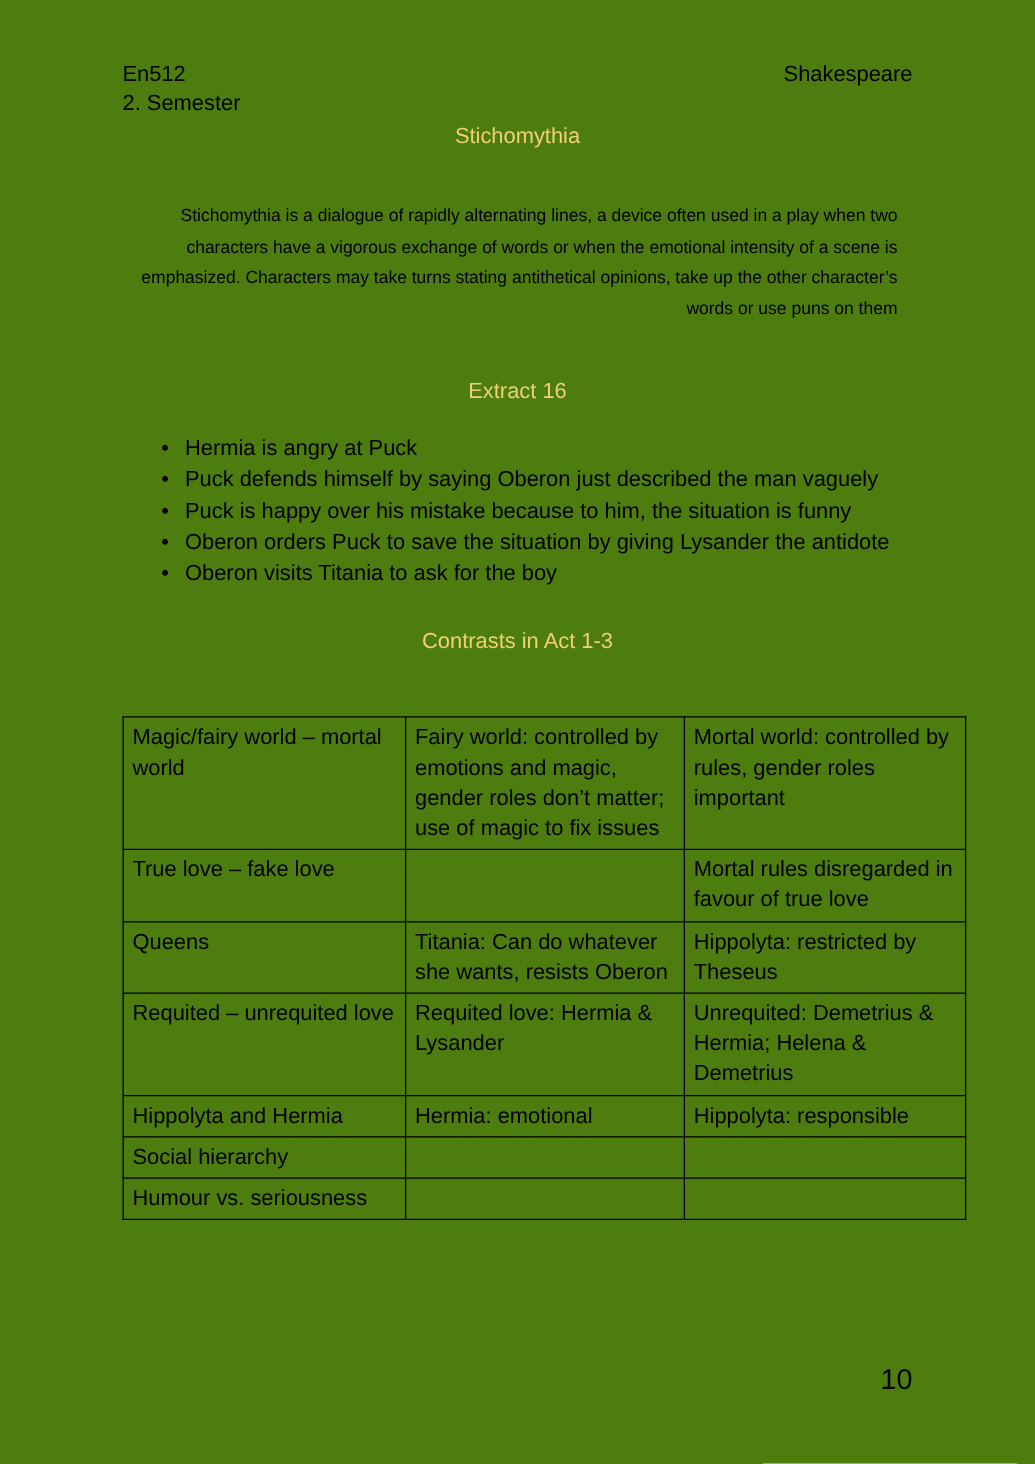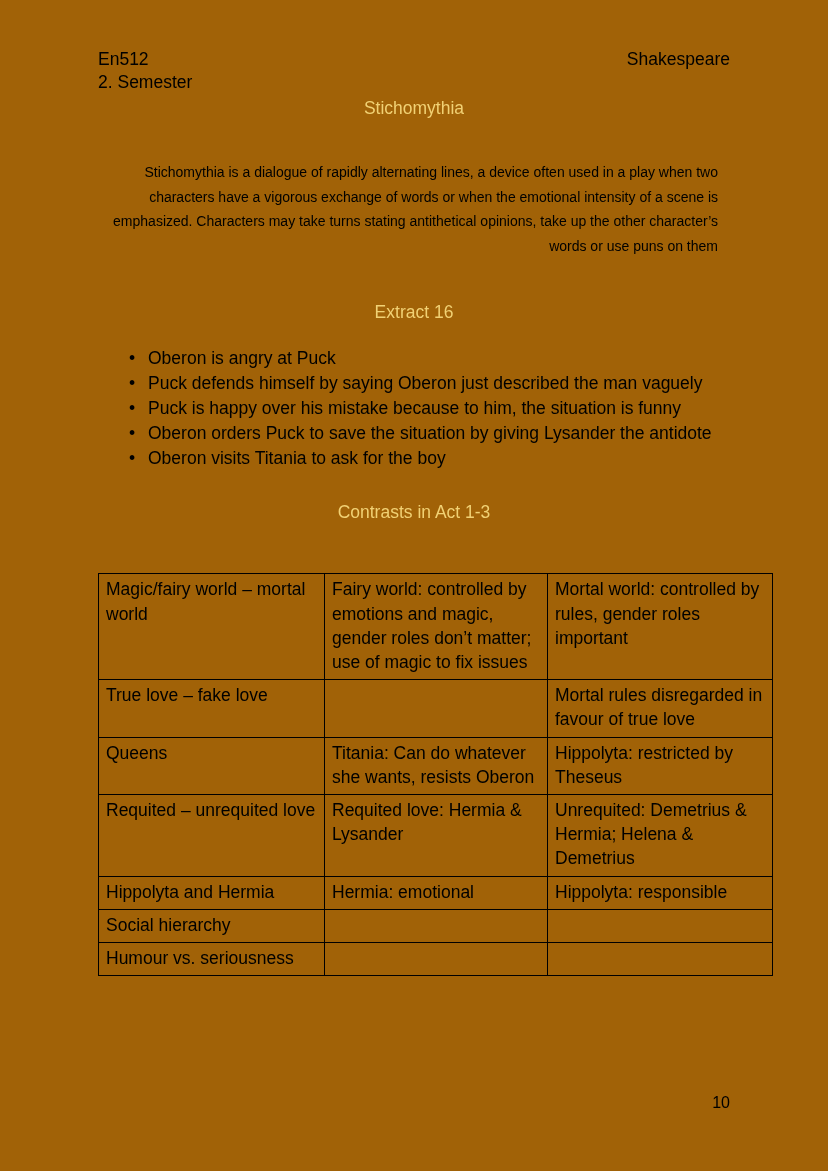--- a/index.html
+++ b/index.html
@@ -9,21 +9,21 @@
     background: #ffffff;
   }
   body {
     font-family: "Liberation Sans", sans-serif;
     color: #000000;
   }
   .page {
     position: relative;
     width: 828px;
     height: 1171px;
-    background: #a16207;
+    background: #4d7c0f;
     overflow: hidden;
     box-sizing: border-box;
   }
   .content {
     position: absolute;
     left: 98px;
     top: 48px;
     width: 632px;
   }
 
@@ -113,21 +113,21 @@
   .sp-28 { height: 28px; }
   .sp-22 { height: 22px; }
   .sp-31 { height: 31px; }
   .sp-21 { height: 21px; }
 
   
   .page-number {
     position: absolute;
     right: 98px;
     bottom: 57px;
-    font-size: 16px;
+    font-size: 23px;
     line-height: 22px;
     text-align: right;
     margin-left: 36px;
   }
 </style>
 </head>
 <body>
 
 <div class="page">
   <div class="content">
@@ -148,21 +148,21 @@
 
     <div class="sp-31"></div>
 
     <h2 class="heading-gold h-extract">Extract 16</h2>
 
     <div class="sp-22"></div>
 
     <ul class="bullets">
       <li>
         <span class="bullet-dot">•</span>
-        <span>Oberon is angry at Puck</span>
+        <span>Hermia is angry at Puck</span>
       </li>
       <li>
         <span class="bullet-dot">•</span>
         <span>Puck defends himself by saying Oberon just described the man vaguely</span>
       </li>
       <li>
         <span class="bullet-dot">•</span>
         <span>Puck is happy over his mistake because to him, the situation is funny</span>
       </li>
       <li>

